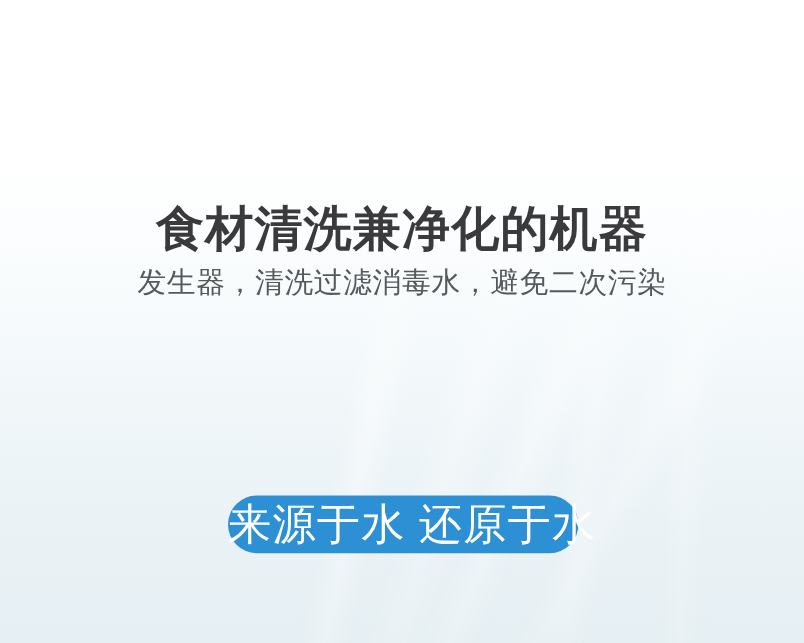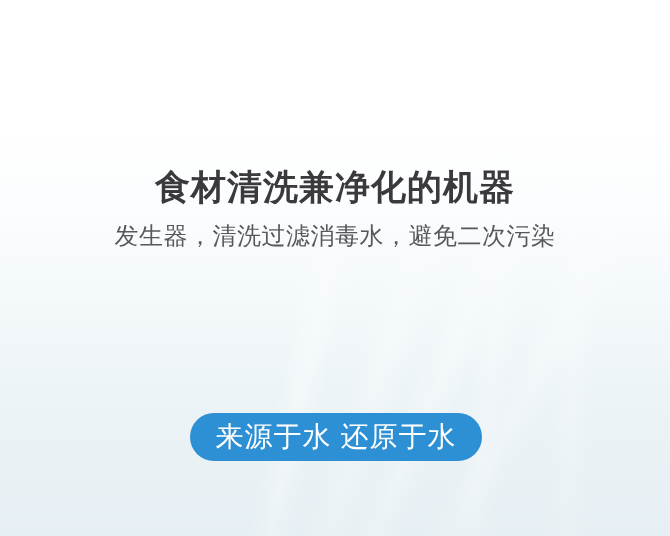--- a/index.html
+++ b/index.html
@@ -54,21 +54,21 @@
     width: 670px;
     height: 536px;
   }
 
   #headline {
     position: absolute;
     left: 0;
     top: 133px;
     width: 670px;
     text-align: center;
-    font-size: 35px;
+    font-size: 40px;
     line-height: 62px;
     font-weight: 700;
     color: #3a3a3c;
     letter-spacing: 1px;
     white-space: nowrap;
   }
 
   #subtitle {
     position: absolute;
     left: 0;
@@ -89,21 +89,21 @@
   #slogan-pill {
     position: absolute;
     left: 190px;
     top: 413px;
     width: 292px;
     height: 48px;
     box-sizing: border-box;
     border-radius: 24px;
     background: #2e90d4;
     color: #ffffff;
-    font-size: 28px;
+    font-size: 36px;
     line-height: 48px;
     font-weight: 400;
     letter-spacing: 1px;
     white-space: nowrap;
     border: none;
     padding: 0;
     font-family: inherit;
     cursor: pointer;
   }
 </style>

